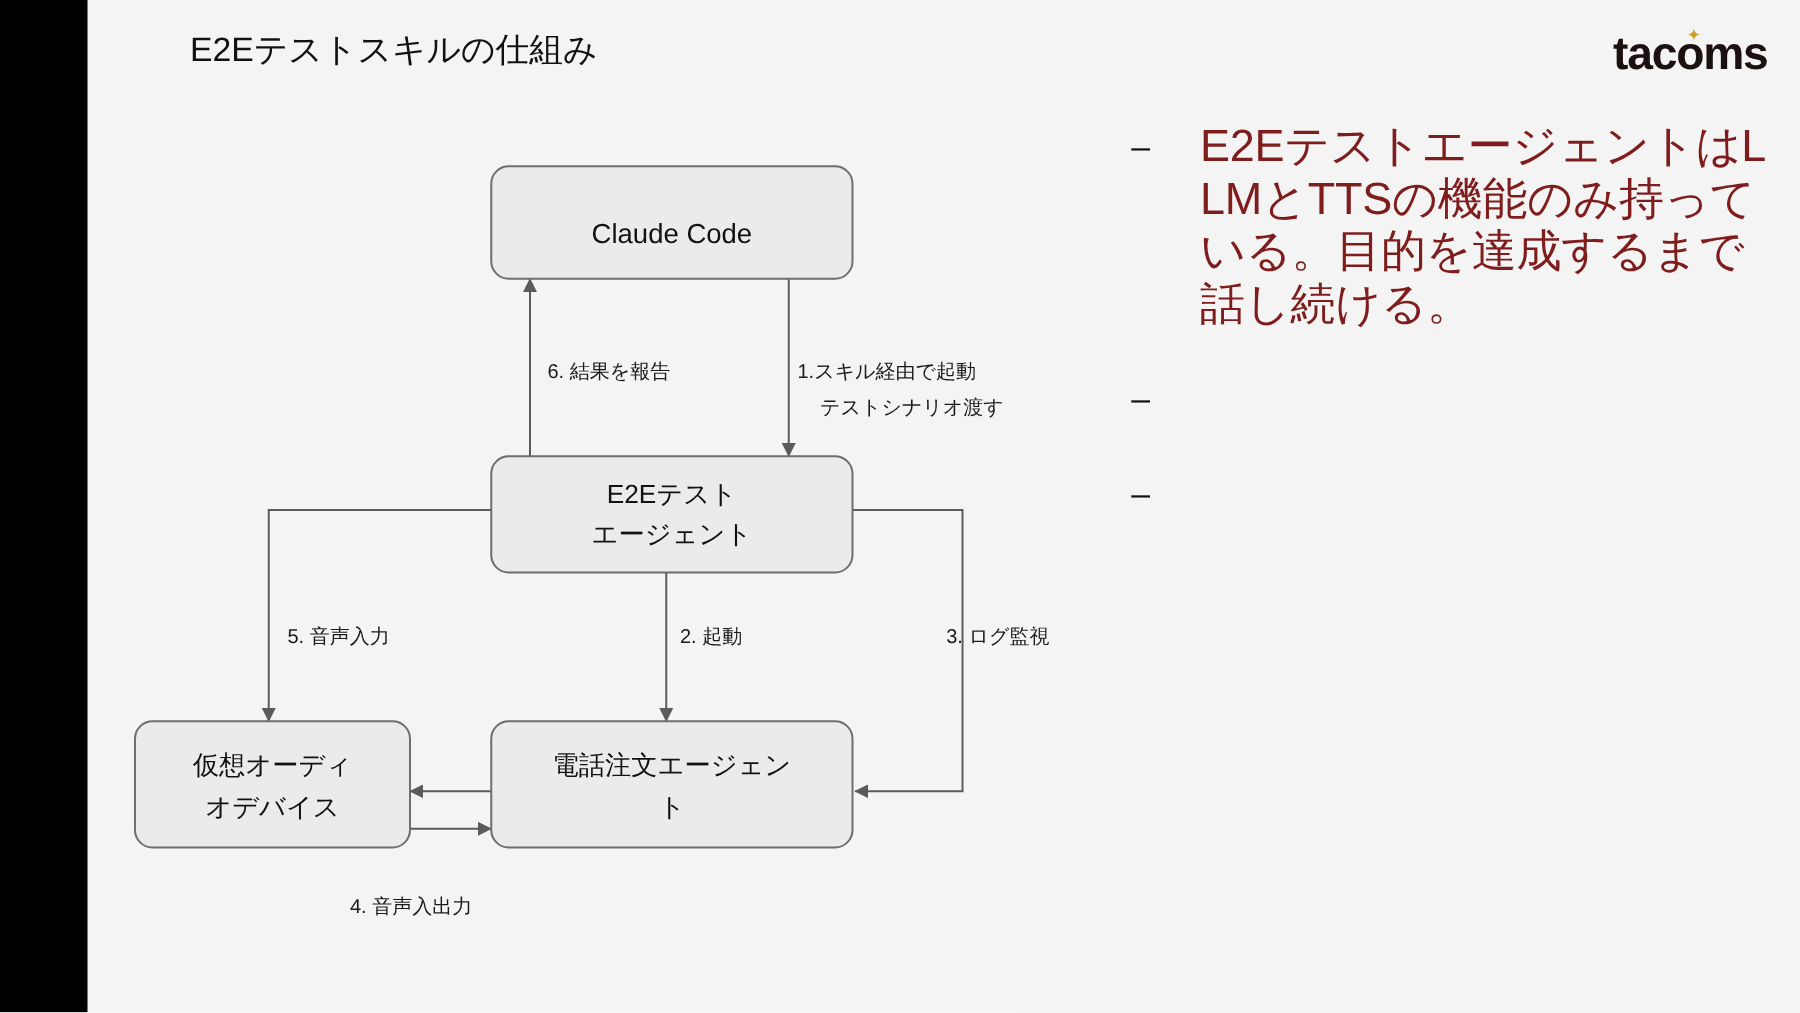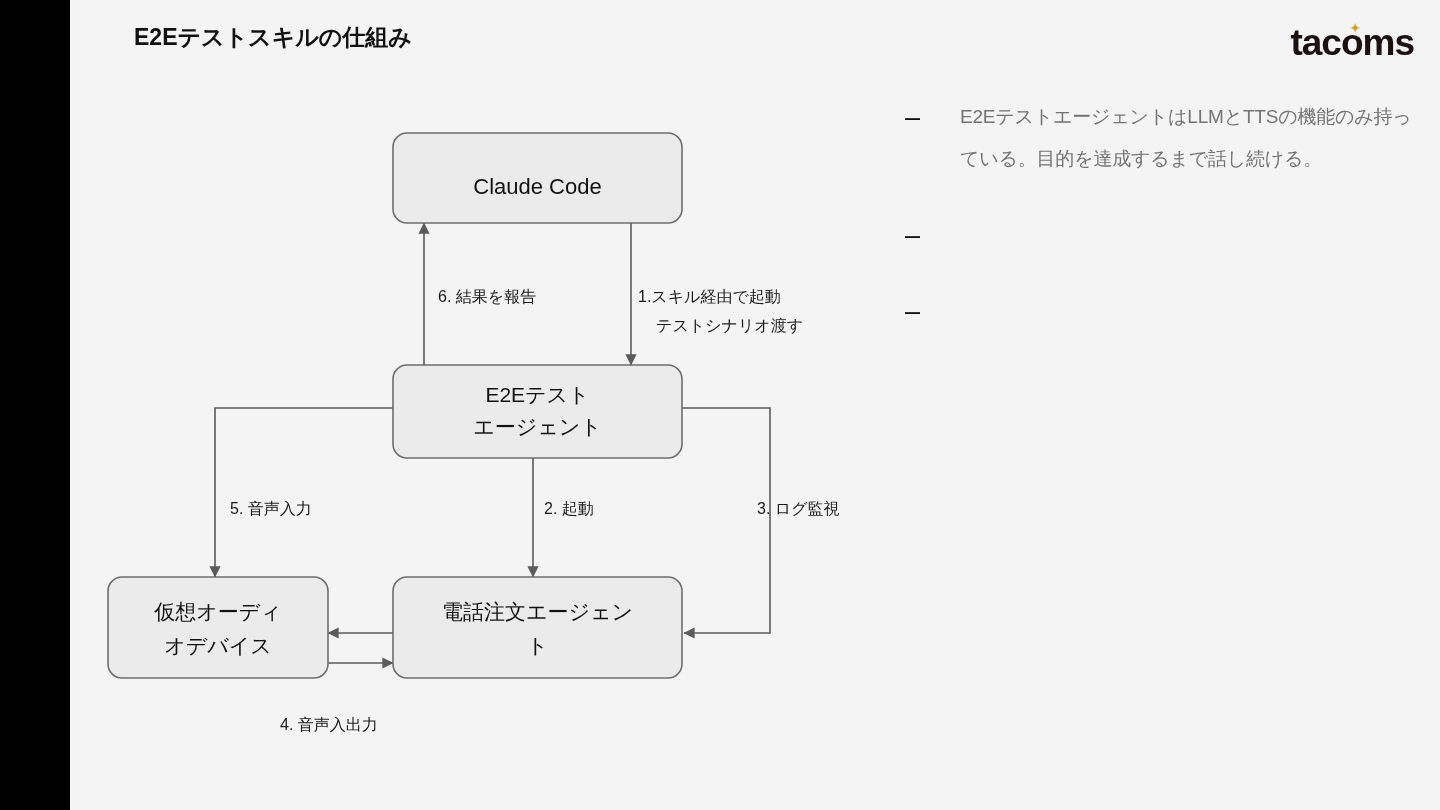--- a/index.html
+++ b/index.html
@@ -19,24 +19,24 @@
     overflow: hidden;
   }
   #left-band {
     position: absolute;
     left: 0; top: 0;
     width: 70px; height: 810px;
     background: #000000;
   }
   #slide-title {
     position: absolute;
-    left: 134px;
+    left: 152px;
     top: 22px;
-    font-size: 23px;
-    font-weight: bold;
+    font-size: 27px;
+    font-weight: normal;
     color: #111111;
     letter-spacing: 0px;
     white-space: nowrap;
   }
   #logo {
     position: absolute;
     right: 26px;
     top: 17px;
     height: 44px;
     display: flex;
@@ -114,23 +114,23 @@
     width: 62px;
     font-size: 27px;
     line-height: 42px;
     color: #111111;
     text-align: left;
     padding-left: 7px;
     box-sizing: border-box;
   }
   .bullet-text {
     flex: 1 1 auto;
-    font-size: 19px;
+    font-size: 36px;
     line-height: 42px;
-    color: #737373;
+    color: #7f1d1d;
     word-break: break-all;
     letter-spacing: -0.2px;
   }
 </style>
 </head>
 <body>
 
 <div id="slide">
 
   <div id="left-band"></div>

